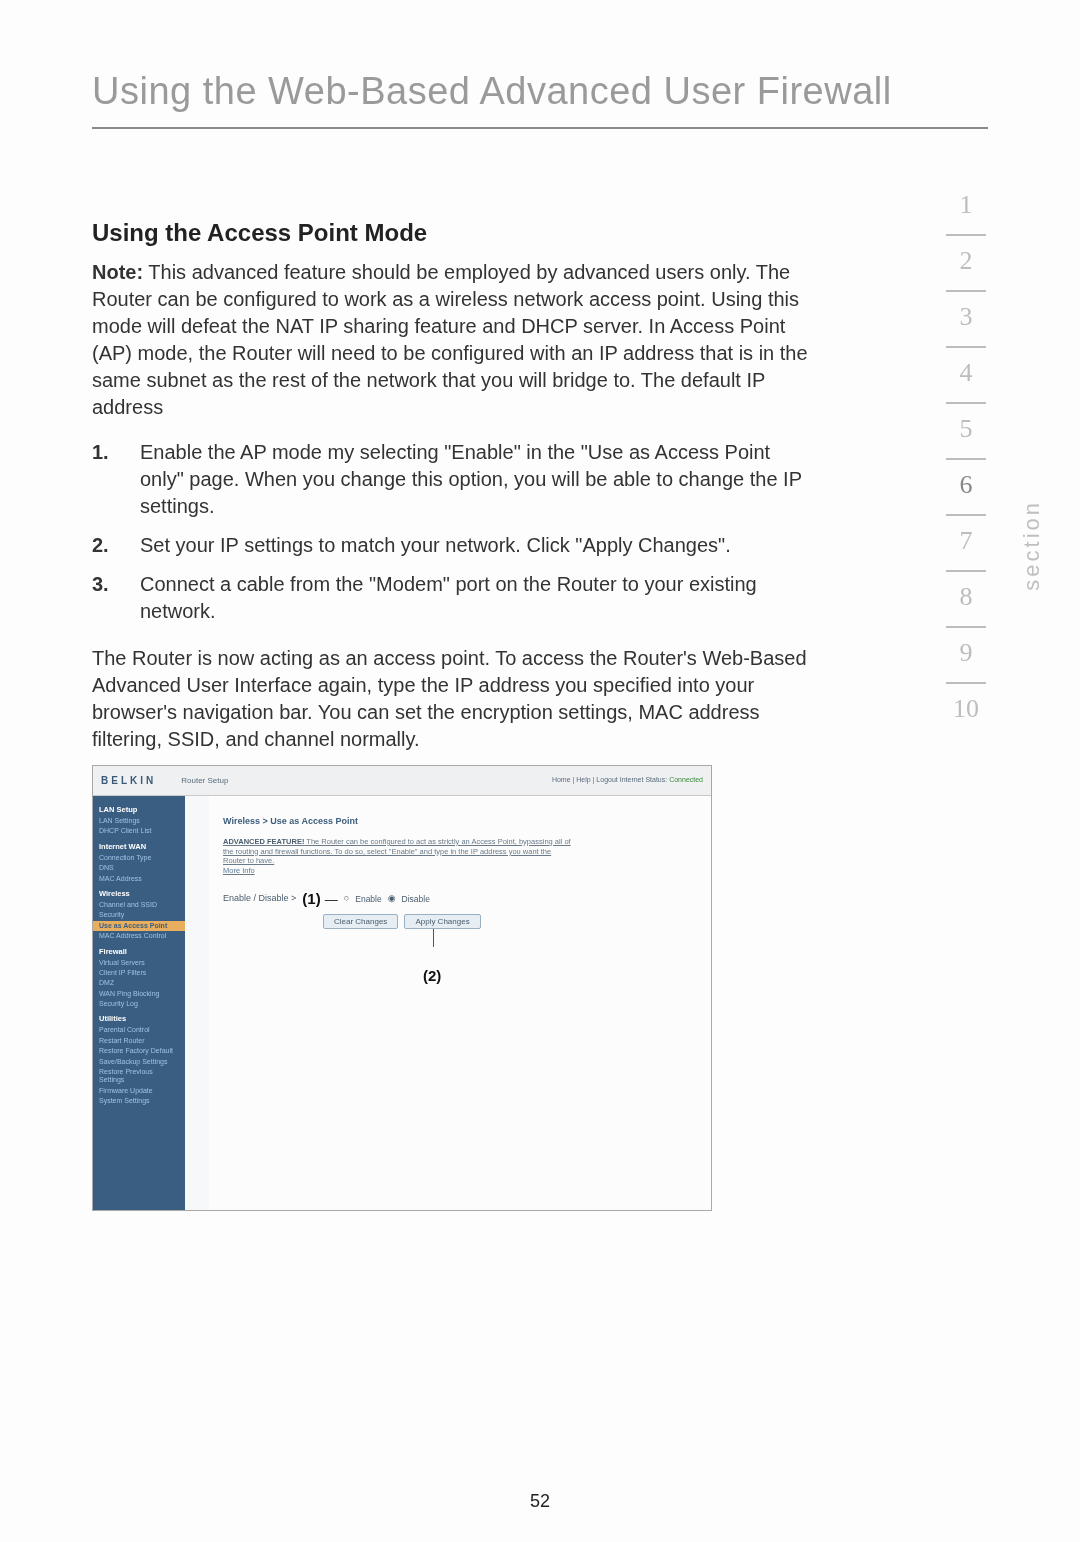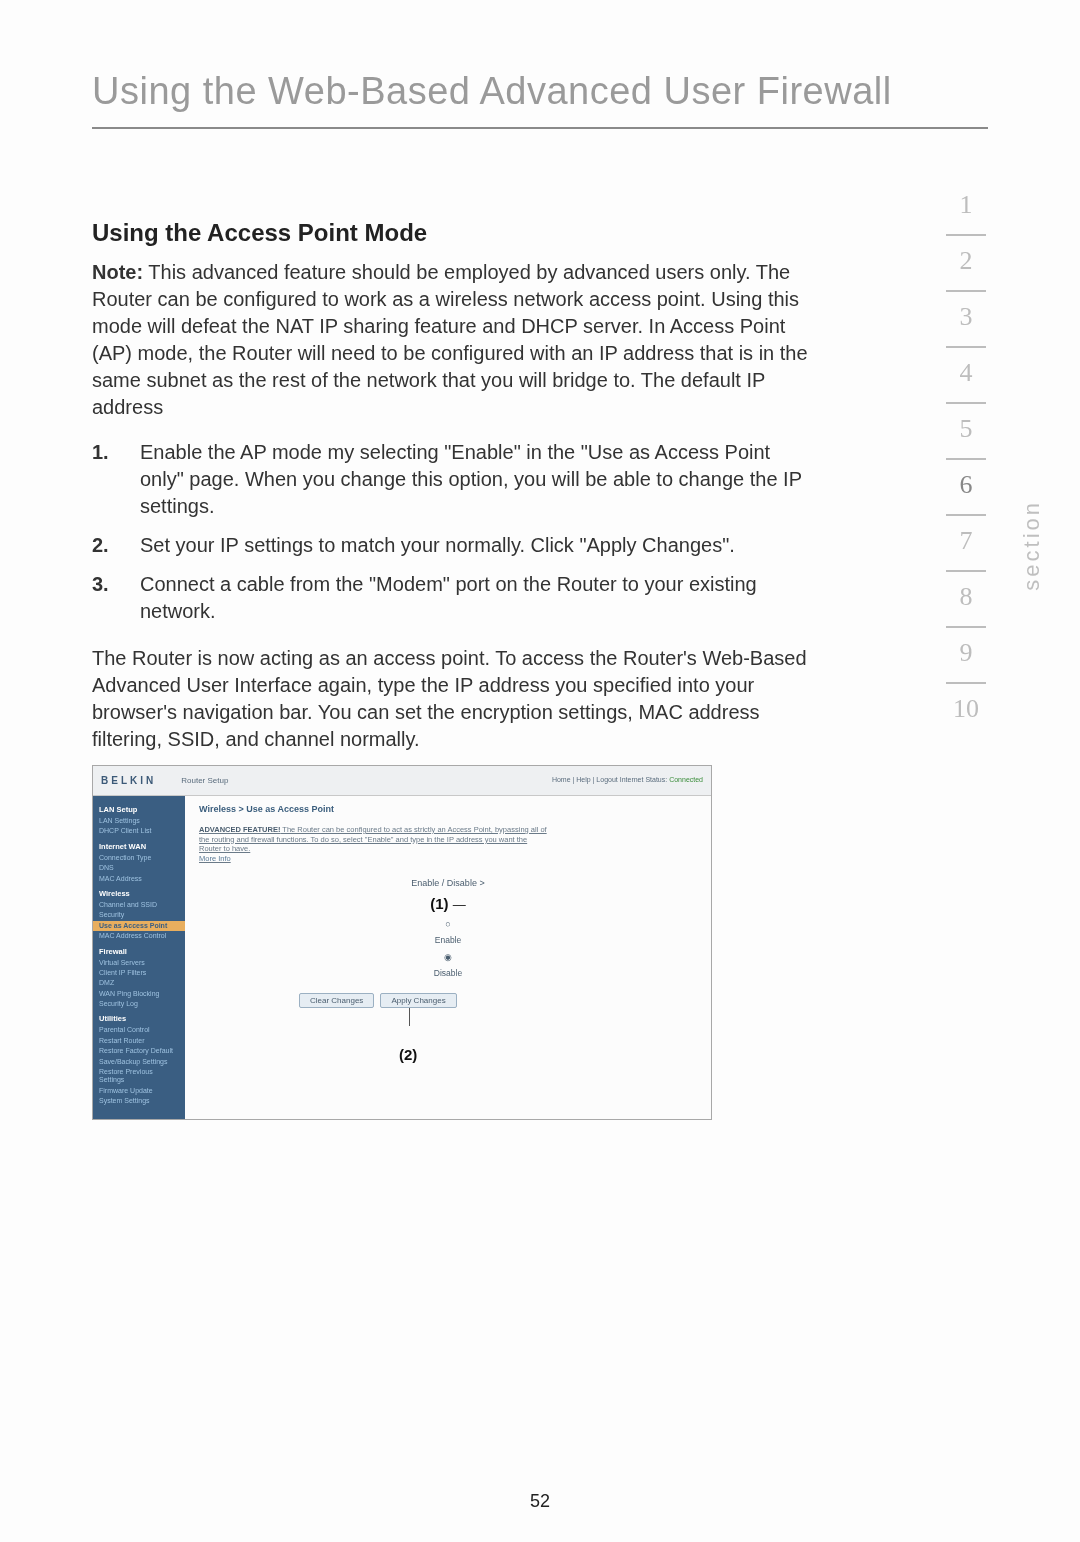--- a/index.html
+++ b/index.html
@@ -86,21 +86,21 @@
     font-size: 22px;
     color: #bfbfbf;
     letter-spacing: 3px;
     writing-mode: vertical-rl;
     transform: rotate(180deg);
   }
 
   
   .screenshot {
     width: 620px;
-    height: 355px;
+    height: 446px;
     margin-top: 12px;
     border: 1px solid #a8a8a8;
     background: #f7f8f9;
     display: flex;
     flex-direction: column;
     font-size: 8px;
     line-height: 1.2;
   }
   .ss-header {
     height: 30px;
@@ -120,57 +120,56 @@
     font-size: 8px;
     color: #5a6c7d;
     margin-left: 25px;
   }
   .ss-hright {
     margin-left: auto;
     font-size: 7px;
     color: #5a6c7d;
   }
   .ss-hright .conn { color: #3a8c3a; }
-  .ss-body { display: flex; flex: 1; }
+  .ss-body { display: flex; flex: 1; gap: 24px; }
   .ss-sidebar {
     width: 92px;
     background: #3a5e82;
     color: #cfe0ee;
     font-size: 7px;
     padding: 4px 6px;
     display: flex;
     flex-direction: column;
   }
   .ss-sidebar .grp { color: #fff; font-weight: bold; margin-top: 5px; margin-bottom: 2px; font-size: 7.5px; }
   .ss-sidebar .itm { color: #9ec2e0; margin: 1px 0; }
   .ss-sidebar .hl { background: #e8ae5e; color: #3a5e82; margin: 0 -6px; padding: 1px 6px; font-weight: bold; }
   .ss-main {
     flex: 1;
     background: #fcfcfc;
-    padding: 8px 14px;
+    padding: 20px 14px;
     color: #4a5d6e;
   }
   .ss-crumb { font-size: 9px; font-weight: bold; color: #3b5e7d; margin-bottom: 10px; }
   .ss-adv {
     font-size: 7.5px;
     color: #6a7a88;
     max-width: 350px;
     line-height: 1.3;
     margin-bottom: 14px;
     text-decoration: underline;
   }
   .ss-adv b { color: #4a5d6e; }
   .ss-radios {
     font-size: 9px;
     color: #4a5d6e;
-    margin: 6px 0 14px 0;
+    margin: 6px 0 6px 0;
     display: flex;
     align-items: center;
     gap: 6px;
-    flex-direction: column;
   }
   .ss-marker {
     font-weight: bold;
     color: #111;
     font-size: 15px;
     font-family: Arial, sans-serif;
   }
   .ss-marker .dash { font-weight: normal; font-size: 13px; }
   .ss-radio-lbl { font-size: 8.5px; color: #4a5d6e; }
   .ss-btns {
@@ -237,21 +236,21 @@
     <p class="body-text">
       <span class="note-label">Note:</span><span> This advanced feature should be employed by advanced users only. The Router can be configured to work as a wireless network access point. Using this mode will defeat the NAT IP sharing feature and DHCP server. In Access Point (AP) mode, the Router will need to be configured with an IP address that is in the same subnet as the rest of the network that you will bridge to. The default IP address</span>
     </p>
     <ol class="steps">
       <li>
         <span class="num">1.</span>
         <span class="txt">Enable the AP mode my selecting "Enable" in the "Use as Access Point only" page. When you change this option, you will be able to change the IP settings.</span>
       </li>
       <li>
         <span class="num">2.</span>
-        <span class="txt">Set your IP settings to match your normally. Click "Apply Changes".</span>
+        <span class="txt">Set your IP settings to match your network. Click "Apply Changes".</span>
       </li>
       <li>
         <span class="num">3.</span>
         <span class="txt">Connect a cable from the "Modem" port on the Router to your existing network.</span>
       </li>
     </ol>
     <p class="body-text">The Router is now acting as an access point. To access the Router's Web-Based Advanced User Interface again, type the IP address you specified into your browser's navigation bar. You can set the encryption settings, MAC address filtering, SSID, and channel normally.</p>
 
     <div class="screenshot">
       <div class="ss-header">

